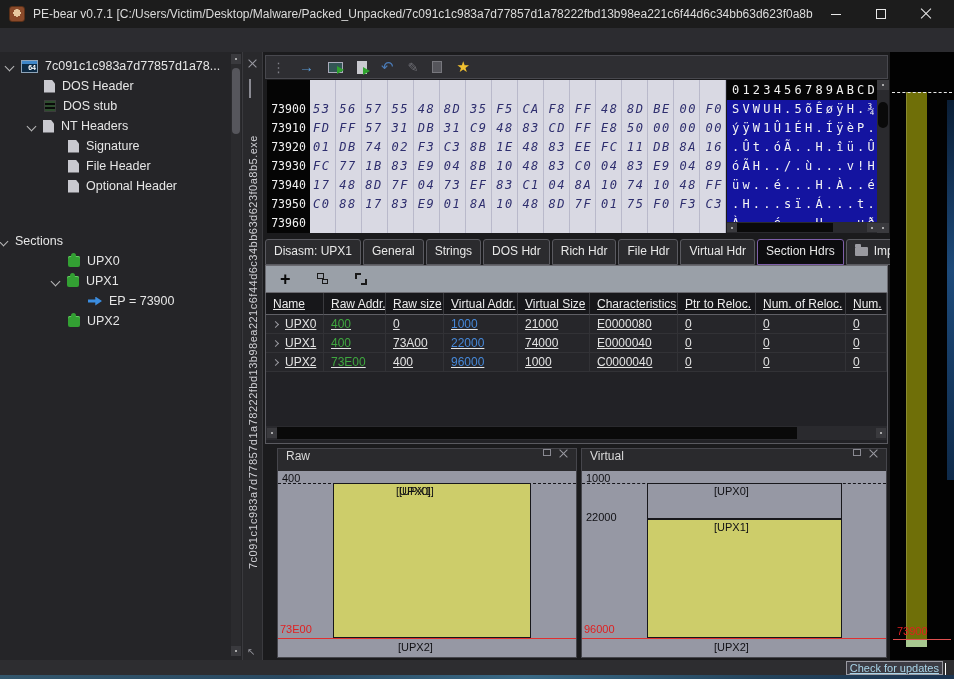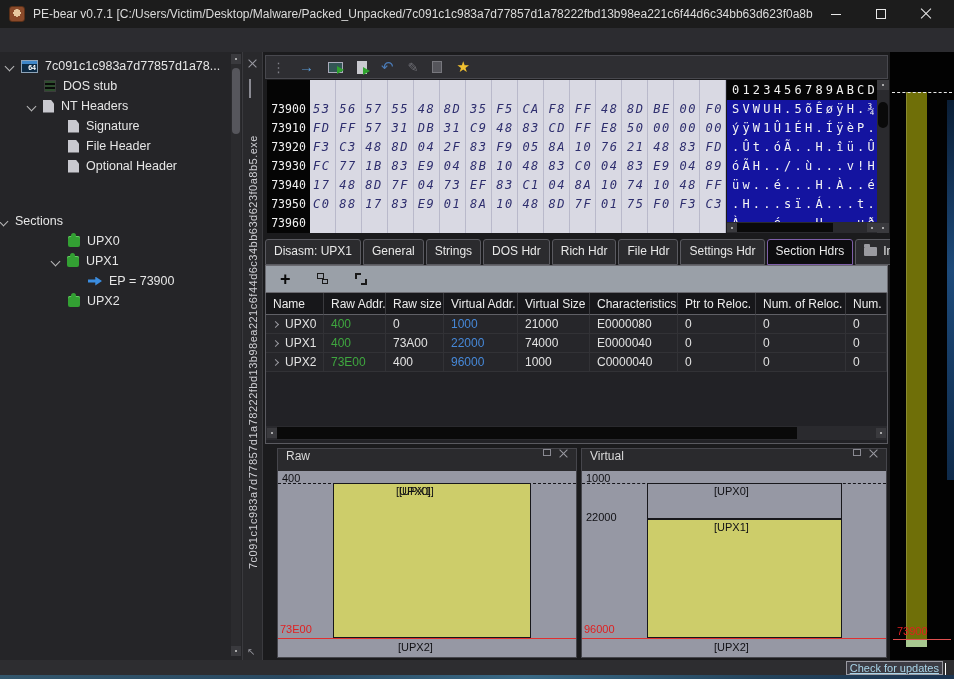--- a/index.html
+++ b/index.html
@@ -105,21 +105,21 @@
   .plus { color:#0a0a0a; font-size:18px; font-weight:bold; line-height:18px; }
   .ico-addsec { width:12px; height:12px; position:relative; }
   .ico-addsec i { position:absolute; border:1.5px solid #1a1a1a; }
   .ico-addsec i:first-child { left:0; top:0; width:7px; height:6px; }
   .ico-addsec i:last-child { left:5px; top:6px; width:6px; height:5px; }
   .ico-fit { width:12px; height:12px; position:relative; }
   .ico-fit:before, .ico-fit:after { content:""; position:absolute; width:4px; height:4px; }
   .ico-fit:before { left:0; top:0; border-left:2px solid #1a1a1a; border-top:2px solid #1a1a1a; }
   .ico-fit:after { right:0; bottom:0; border-right:2px solid #1a1a1a; border-bottom:2px solid #1a1a1a; }
   .sec-table { left:2px; top:241px; width:623px; height:151px; background:#222226; border:1px solid #5a5a60; border-top:none; overflow:hidden; }
-  .tbl-grid { display:grid; grid-template-columns:58px 62px 58px 74px 72px 88px 78px 90px 1fr; }
+  .tbl-grid { display:grid; grid-template-columns:58px 62px 58px 74px 72px 88px 78px 90px 1fr;text-decoration:underline; }
   .th { background:#17171a; color:#ececec; font-size:12px; height:22px; line-height:22px; padding-left:7px; border-right:1px solid #3a3a3e; border-bottom:1px solid #606066; white-space:nowrap; overflow:hidden; }
   .td { height:19px; line-height:19px; font-size:12px; color:#e2e2e2; padding-left:7px; border-right:1px solid #323236; border-bottom:1px solid #323236; background:#26262a; white-space:nowrap; overflow:hidden; display:flex; align-items:center; }
   .td.green { color:#3fa73f; }
   .td.blue { color:#4688d8; }
   .row-chev { width:5px; height:5px; border-right:1.5px solid #9a9aa0; border-bottom:1.5px solid #9a9aa0; transform:rotate(-45deg); margin-right:7px; flex:none; }
   .tbl-hscroll { left:3px; top:374px; width:621px; height:14px; background:#2a2a2e; display:flex; align-items:center; padding:0 1px; }
 
   
   .panel { background:#2a2a2d; border:1px solid #46464c; }
   .panel-title { height:22px; display:flex; align-items:flex-start; font-size:12px; color:#dadada; padding:0 8px; gap:8px; }
@@ -181,20 +181,24 @@
 
   <div class="abs tree-panel">
     <div style="padding-top:4px;">
       <div class="tree-row" style="padding-left:6px;">
         <span class="chev"></span>
         <span class="ico ico-pe">
             <i></i>
             <b>64</b>
           </span>
         <span>7c091c1c983a7d77857d1a78...</span>
+      </div>
+      <div class="tree-row" style="padding-left:44px;">
+        <span class="ico ico-doc"></span>
+        <span>DOS Header</span>
       </div>
       <div class="tree-row" style="padding-left:44px;">
         <span class="ico ico-stub"></span>
         <span>DOS stub</span>
       </div>
       <div class="tree-row" style="padding-left:28px;">
         <span class="chev"></span>
         <span class="ico ico-doc"></span>
         <span>NT Headers</span>
       </div>
@@ -282,21 +286,21 @@
       <div class="hex-offcell mono">73920</div>
       <div class="hex-offcell mono">73930</div>
       <div class="hex-offcell mono">73940</div>
       <div class="hex-offcell mono">73950</div>
       <div class="hex-offcell mono">73960</div>
     </div>
     <div class="abs hex-grid"></div>
     <div class="abs hex-bytes-wrap">
       <div class="hex-byterow mono pre">53 56 57 55 48 8D 35 F5 CA F8 FF 48 8D BE 00 F0</div>
       <div class="hex-byterow mono pre">FD FF 57 31 DB 31 C9 48 83 CD FF E8 50 00 00 00</div>
-      <div class="hex-byterow mono pre">F3 C3 48 8D 04 2F 83 F9 05 8A 10 76 21 48 83 FD</div>
+      <div class="hex-byterow mono pre">01 DB 74 02 F3 C3 8B 1E 48 83 EE FC 11 DB 8A 16</div>
       <div class="hex-byterow mono pre">FC 77 1B 83 E9 04 8B 10 48 83 C0 04 83 E9 04 89</div>
       <div class="hex-byterow mono pre">17 48 8D 7F 04 73 EF 83 C1 04 8A 10 74 10 48 FF</div>
       <div class="hex-byterow mono pre">C0 88 17 83 E9 01 8A 10 48 8D 7F 01 75 F0 F3 C3</div>
     </div>
     <div class="abs ascii-panel">
       <div class="ascii-headrow mono pre">0123456789ABCDEF</div>
       <div class="ascii-row mono pre">SVWUH.5õÊøÿH.¾.ð</div>
       <div class="ascii-row mono pre">ýÿW1Û1ÉH.ÍÿèP...</div>
       <div class="ascii-row mono pre">.Ût.óÃ..H.îü.Û..</div>
       <div class="ascii-row mono pre">óÃH../.ù...v!H.ý</div>
@@ -323,21 +327,21 @@
         </div>
     </div>
 
     <div class="abs tabbar">
       <div class="tab">Disasm: UPX1</div>
       <div class="tab">General</div>
       <div class="tab">Strings</div>
       <div class="tab">DOS Hdr</div>
       <div class="tab">Rich Hdr</div>
       <div class="tab">File Hdr</div>
-      <div class="tab">Settings Hdr</div>
+      <div class="tab">Virtual Hdr</div>
       <div class="tab sel">Section Hdrs</div>
       <div class="tab tab-imports">
         <span class="ico-folder">
             <i></i>
           </span>
         <span>Imports</span>
       </div>
       <div class="tab-scroll" style="color:#77777d;">◀</div>
       <div class="tab-scroll" style="color:#f0f0f0;">▶</div>
     </div>

